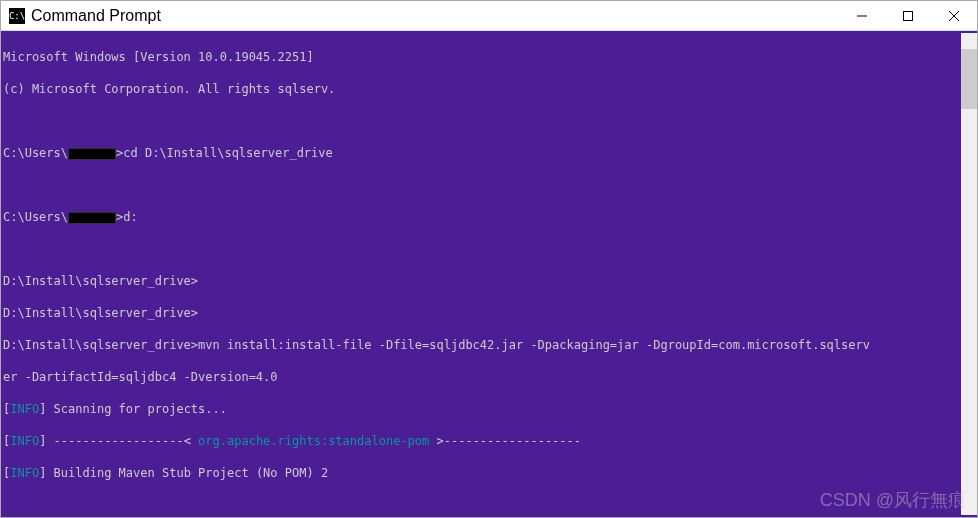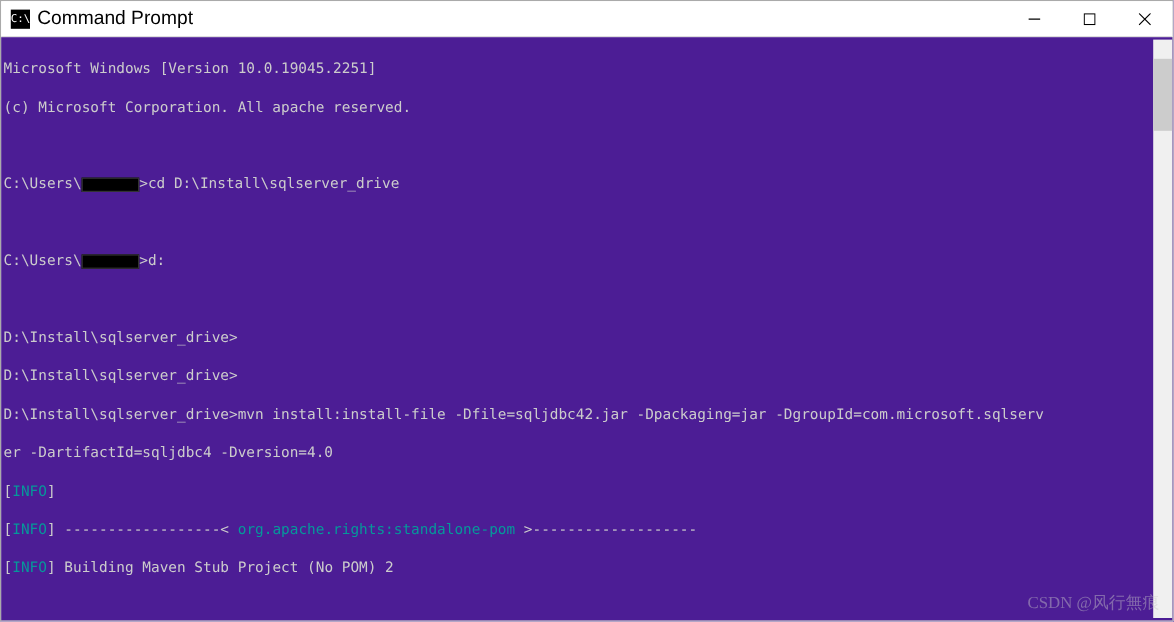--- a/index.html
+++ b/index.html
@@ -95,22 +95,22 @@
       height: 12px;
       background: #000;
       border: 1px solid #333;
       vertical-align: middle;
     }
     .watermark {
       position: absolute;
       right: 12px;
       bottom: 6px;
       color: rgba(200,200,200,0.45);
-      font-size: 14px;
-      font-family: Liberation Serif, serif;
+      font-size: 18px;
+      font-family: Liberation Sans, sans-serif;
       pointer-events: none;
     }
   </style>
 </head>
 <body>
 
 <div class="window">
   <div class="titlebar">
     <span class="titlebar-icon">C:\</span>
     <span class="titlebar-title">Command Prompt</span>
@@ -130,31 +130,31 @@
             <line x1="0" y1="0" x2="10" y2="10" stroke="#000" stroke-width="1"></line>
             <line x1="10" y1="0" x2="0" y2="10" stroke="#000" stroke-width="1"></line>
           </svg>
       </div>
     </div>
   </div>
 
   <div class="terminal">
     <div class="terminal-content">
 <span class="line">Microsoft Windows [Version 10.0.19045.2251]</span>
-<span class="line">(c) Microsoft Corporation. All apache reserved.</span>
+<span class="line">(c) Microsoft Corporation. All rights sqlserv.</span>
 <span class="line"> </span>
 <span class="line"><span>C:\Users\</span><span class="redacted"></span><span>&gt;cd D:\Install\sqlserver_drive</span></span>
 <span class="line"> </span>
 <span class="line"><span>C:\Users\</span><span class="redacted"></span><span>&gt;d:</span></span>
 <span class="line"> </span>
 <span class="line">D:\Install\sqlserver_drive&gt;</span>
 <span class="line">D:\Install\sqlserver_drive&gt;</span>
 <span class="line">D:\Install\sqlserver_drive&gt;mvn install:install-file -Dfile=sqljdbc42.jar -Dpackaging=jar -DgroupId=com.microsoft.sqlserv</span>
 <span class="line">er -DartifactId=sqljdbc4 -Dversion=4.0</span>
-<span class="line">[<span class="c-cyan">INFO</span>]</span>
+<span class="line">[<span class="c-cyan">INFO</span>]<span> Scanning for projects...</span></span>
 <span class="line">[<span class="c-cyan">INFO</span>]<span> ------------------&lt; </span><span class="c-cyan">org.apache.rights:standalone-pom</span><span> &gt;-------------------</span></span>
 <span class="line">[<span class="c-cyan">INFO</span>]<span> Building Maven Stub Project (No POM) 2</span></span>
 
 
 
 
 
 
 
 

